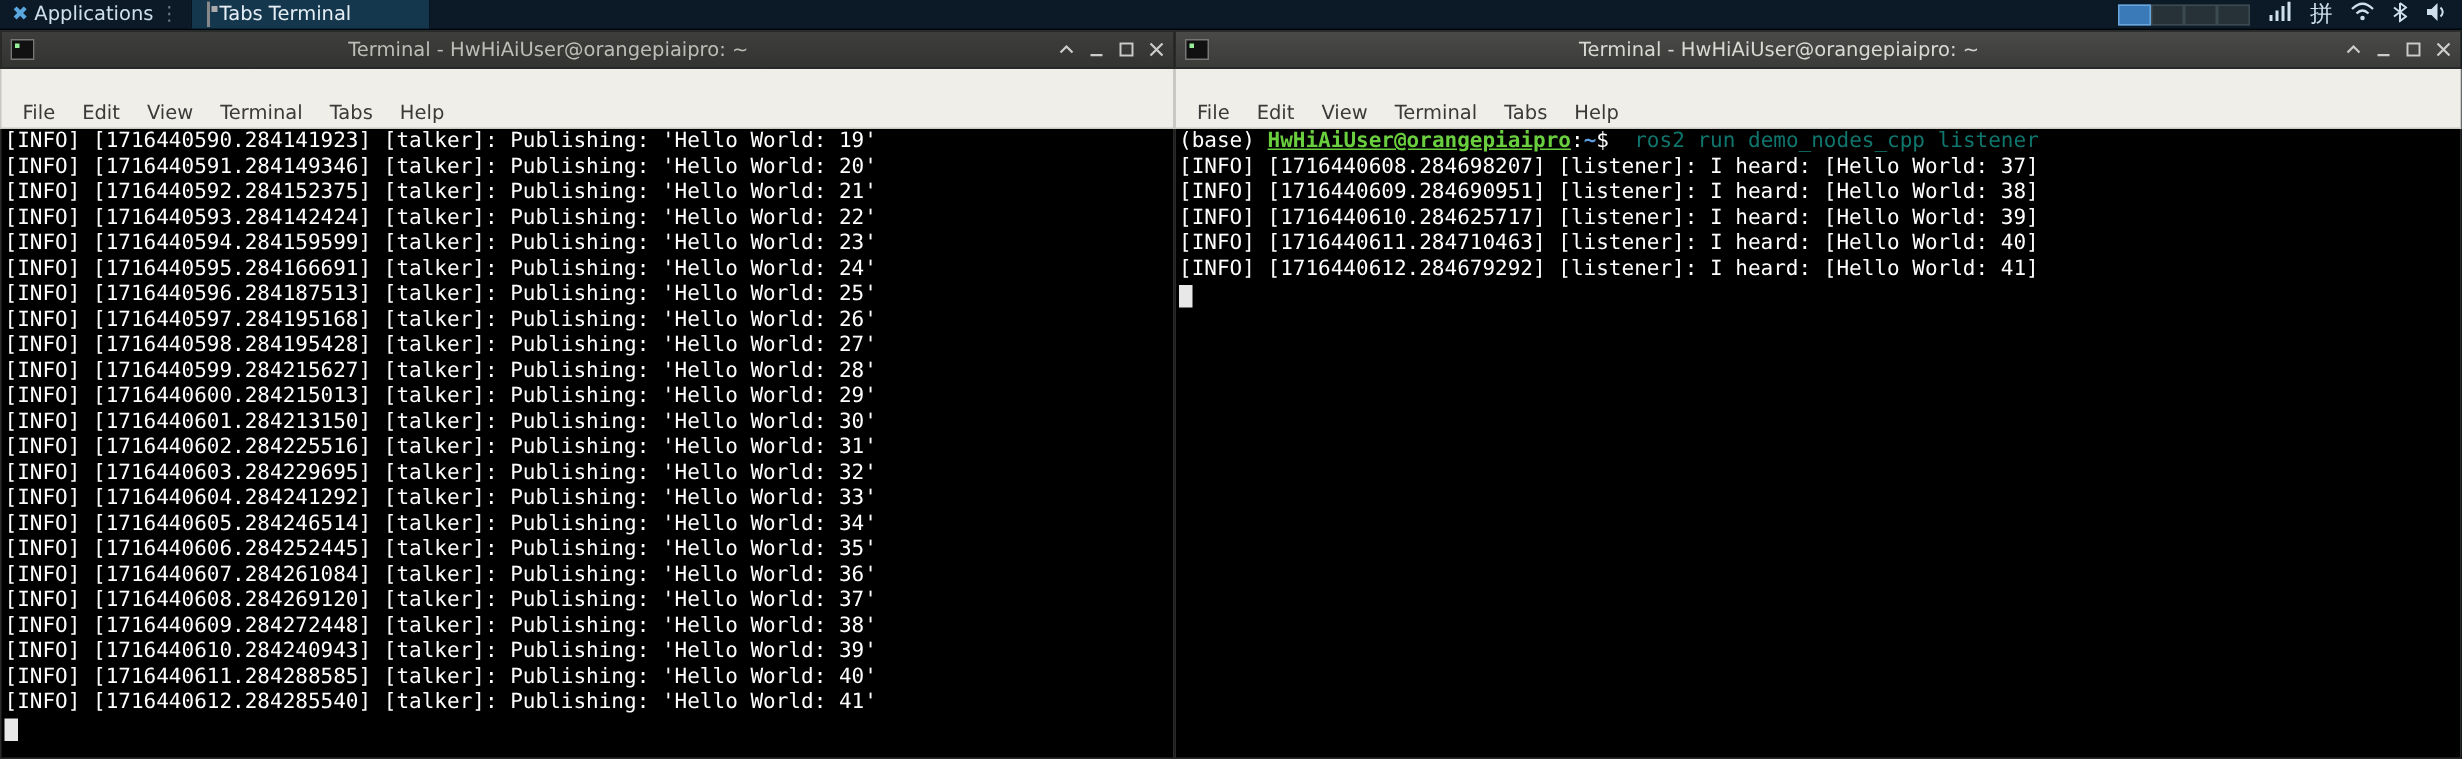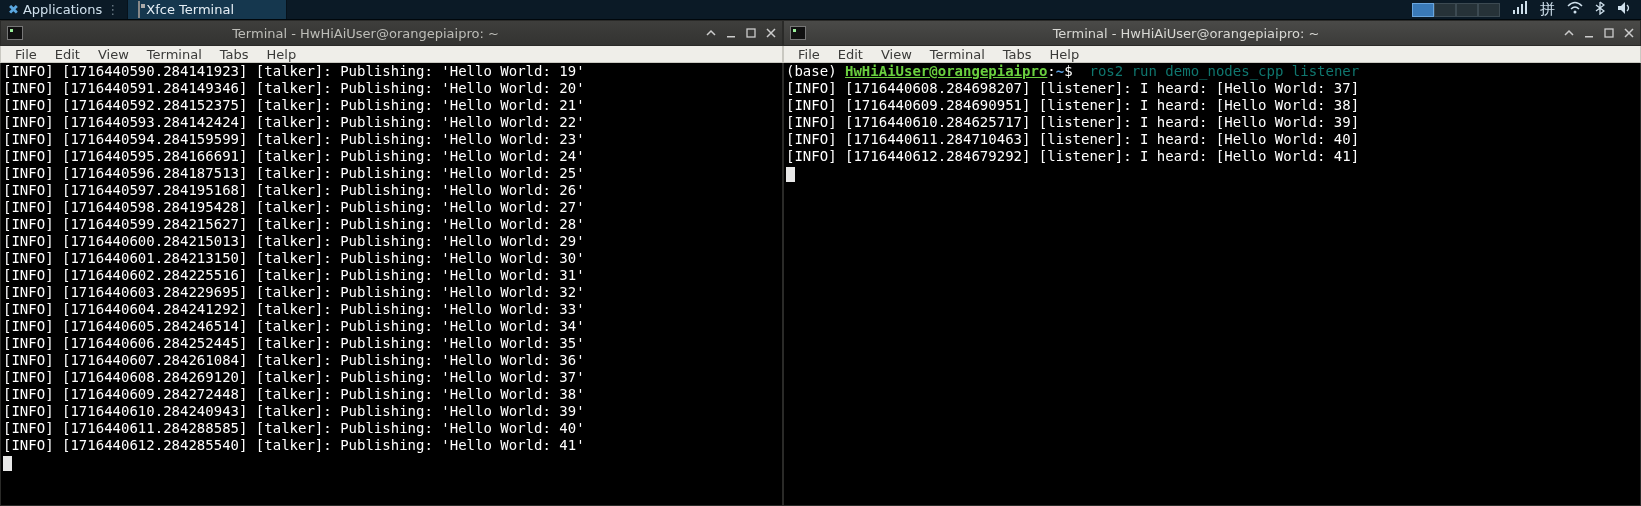--- a/index.html
+++ b/index.html
@@ -73,25 +73,25 @@
   .title-left { width:28px; display:flex; align-items:center; justify-content:center; }
   .title-center { flex:1; text-align:center; overflow:hidden; white-space:nowrap; text-overflow:ellipsis; }
   .title-right { display:flex; gap:2px; padding-right:2px; }
   .tb-btn { width:18px; height:18px; display:flex; align-items:center; justify-content:center; color:#ccc; font-size:11px; }
   .tb-btn svg { width:14px; height:14px; }
   .app-icon-term { width:16px; height:14px; background:#111; border:1px solid #777; position:relative; }
   .app-icon-term::after{content:"";position:absolute;left:2px;top:2px;width:3px;height:3px;background:#9e9;}
 
   
   .menubar {
-    height: 17px;
+    height: 40px;
     background: #efeee9;
     border: 1px solid #c9c8c1;
     border-top:none;
-    display:flex; align-items:center; gap: 2px;
+    display:flex; align-items:flex-end; gap: 2px;
     padding: 0 6px;
     color:#3a3a38;
     font-size:13px;
   }
   .menubar .mitem { padding: 2px 8px; border-radius:2px; }
 
   
   .termbody {
     flex:1;
     background:#000;
@@ -121,21 +121,21 @@
 
 <div class="taskbar">
   <div class="taskbar-left">
     <div class="app-menu">
       <span style="color:#5aa7e0;font-weight:bold;">✖</span>
       <span>Applications</span>
       <span style="color:#6a7a85;">⋮</span>
     </div>
     <div class="task-button">
       <span class="badge"><span class="term-icon"></span></span>
-      <span>Xfce Terminal</span>
+      <span>Tabs Terminal</span>
     </div>
   </div>
   <div class="taskbar-right">
     <div class="pager">
       <div class="d active"></div>
       <div class="d"></div>
       <div class="d"></div>
       <div class="d"></div>
     </div>
     <span class="tray-icon">

